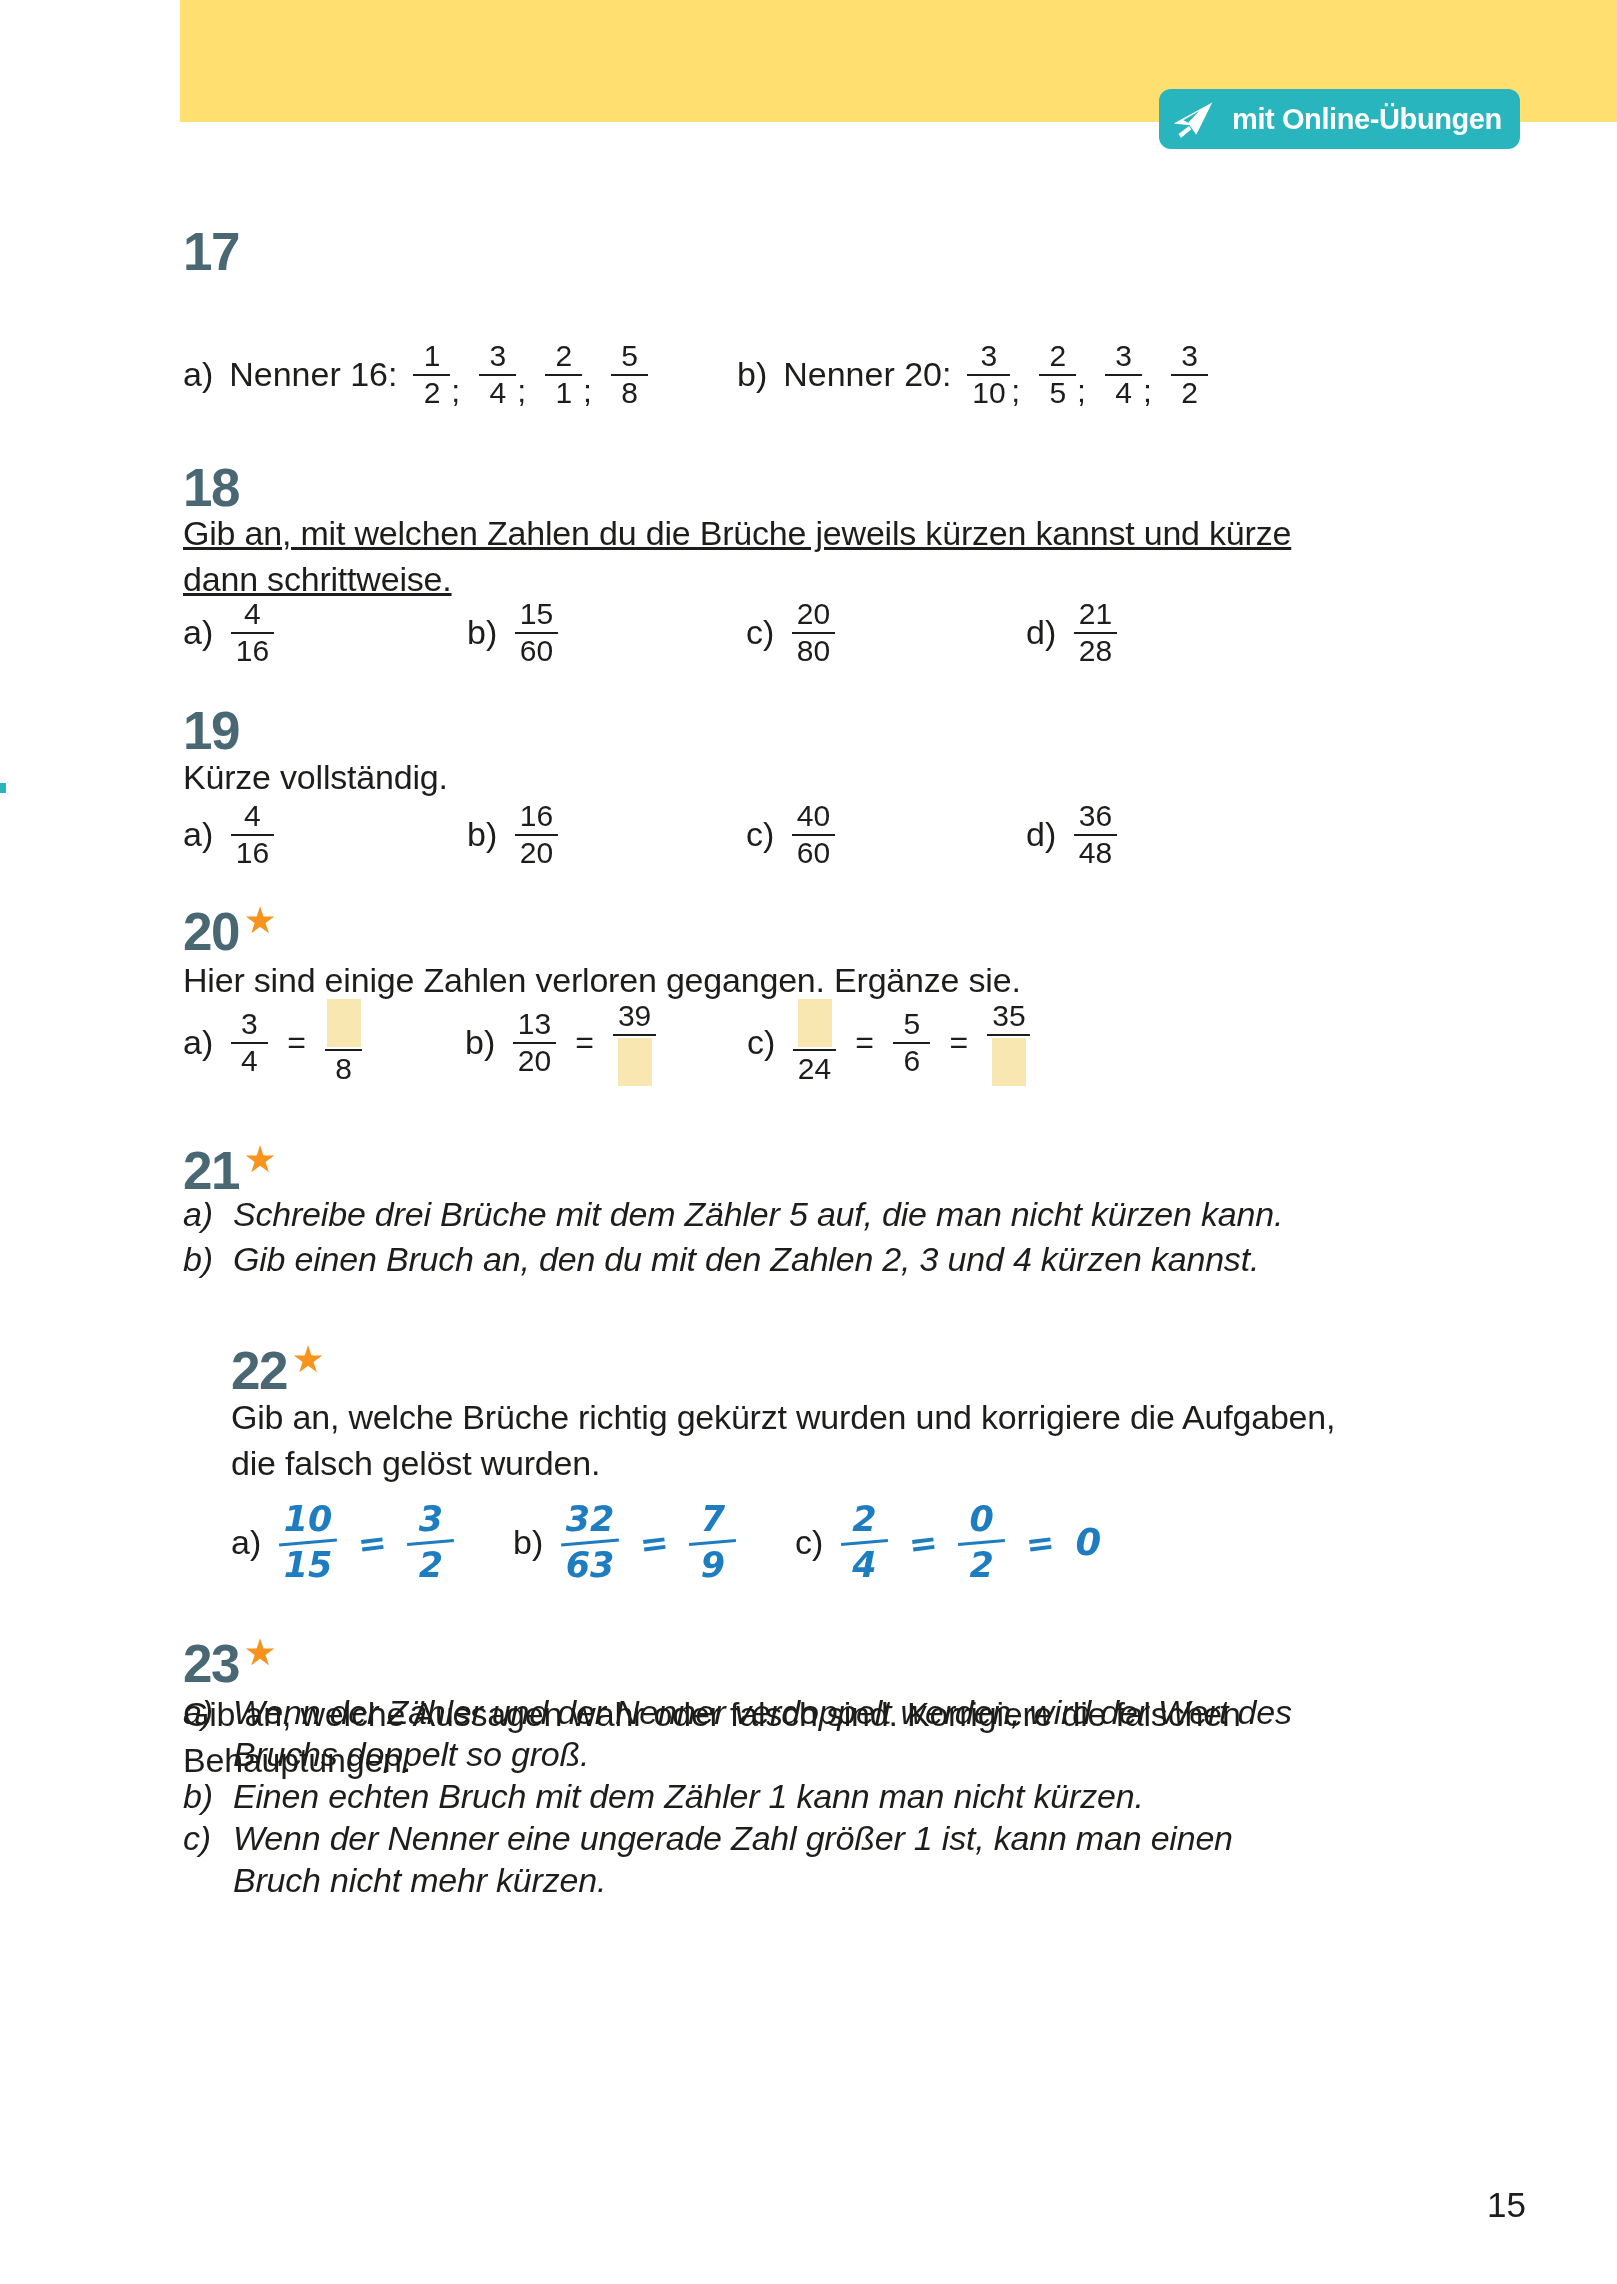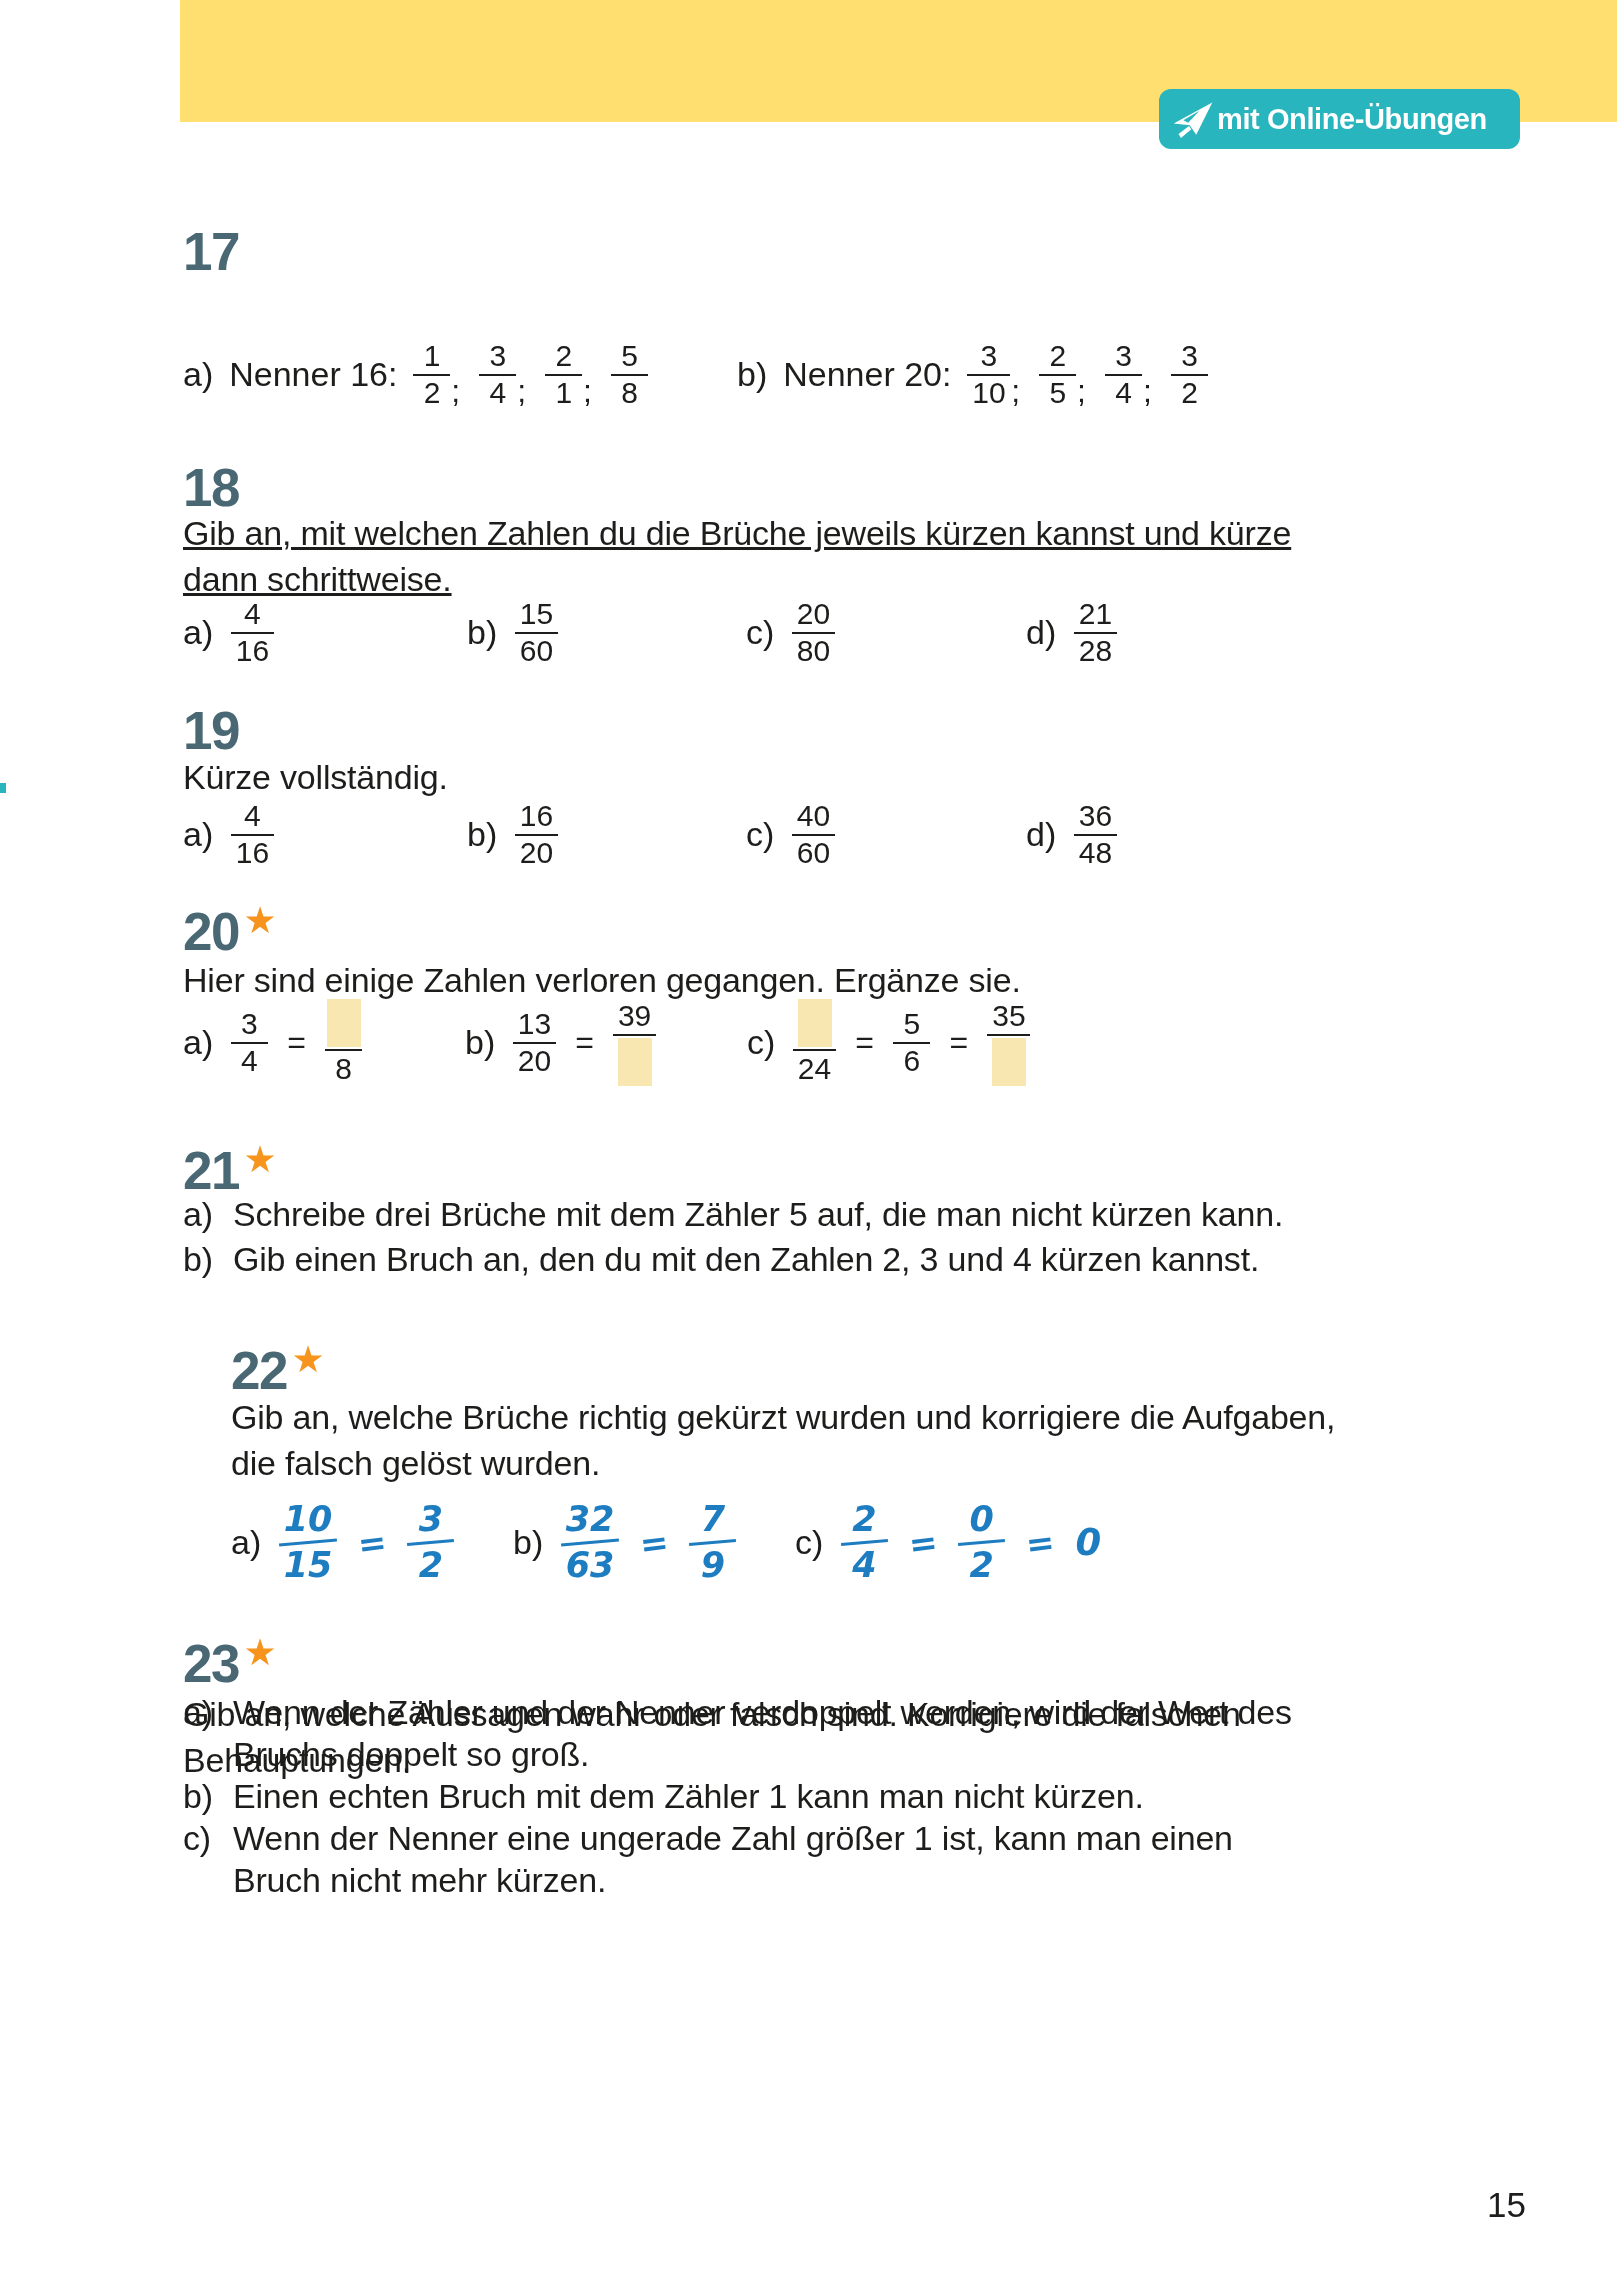--- a/index.html
+++ b/index.html
@@ -2,21 +2,21 @@
 <html style="font-size:13px"><head>
 <meta charset="utf-8">
 <style>
   html,body{margin:0;padding:0;}
   .page{position:relative;width:1618px;height:2284px;background:#ffffff;overflow:hidden;
         font-family:"Liberation Sans",sans-serif;color:#1d1d1b;}
 
   
   .band{position:absolute;left:180px;top:0;width:1437px;height:122px;background:#ffdf6f;}
   .badge{position:absolute;left:1159px;top:89px;width:361px;height:60px;background:#29b5be;
-         border-radius:12px;display:flex;align-items:center;gap:3px;padding:0 14.5px 0 13px;
+         border-radius:12px;display:flex;align-items:center;gap:18px;padding:0 14.5px 0 13px;
          box-sizing:border-box;}
   .badge-label{color:#ffffff;font-size:29px;font-weight:bold;letter-spacing:-0.4px;white-space:nowrap;}
   .plane svg{width:42px;height:37px;display:block;}
 
   .edge-mark{position:absolute;left:0;top:783px;width:5.6px;height:9.7px;background:#29b5be;}
   .page-num{position:absolute;left:1487px;top:2185px;font-size:35px;color:#1d1d1b;}
 
   
   section.ex{position:absolute;left:183px;width:1289px;}
   .ex-head{display:flex;align-items:flex-start;height:52px;}
@@ -42,21 +42,21 @@
   
   .hw .n,.hw .d{color:#1e7dc1;font-family:"DejaVu Sans",sans-serif;font-style:italic;font-weight:bold;
                 font-size:35px;line-height:39px;}
   .hw .b{border-top:3.2px solid #1e7dc1;min-width:47px;transform:rotate(-5deg);margin:1.6px 0;}
   .hw-eq{color:#1e7dc1;font-family:"DejaVu Sans",sans-serif;font-style:italic;font-weight:bold;
          font-size:34px;transform:rotate(-7deg);margin:0 3.2px;}
   .hw-text{color:#1e7dc1;font-family:"DejaVu Sans",sans-serif;font-style:italic;font-weight:bold;
            font-size:37px;}
 
   
-  .lines{position:absolute;left:0;font-size:34px;letter-spacing:-0.2px;white-space:nowrap;}
+  .lines{position:absolute;left:0;font-size:34px;letter-spacing:-0.2px;white-space:nowrap;font-style:italic;}
   .lines .plabel{display:inline-block;width:50px;}
   .cont{margin-left:50px;}
 
   
   .ex17{top:227px;}  .ex17 .ex-instr{top:64px;}  .ex17 .ex-row{top:95px;height:105px;}
   .ex17 .p0{left:0;} .ex17 .p1{left:554px;}
   .ex17 .part{gap:16px;}
 
   .ex18{top:463px;}  .ex18 .ex-instr{top:47px;text-decoration:underline;}  .ex18 .ex-row{top:121px;height:97px;}
   .ex19{top:706px;text-align:center;}  .ex19 .ex-instr{top:48px;}  .ex19 .ex-row{top:80px;height:97px;}

